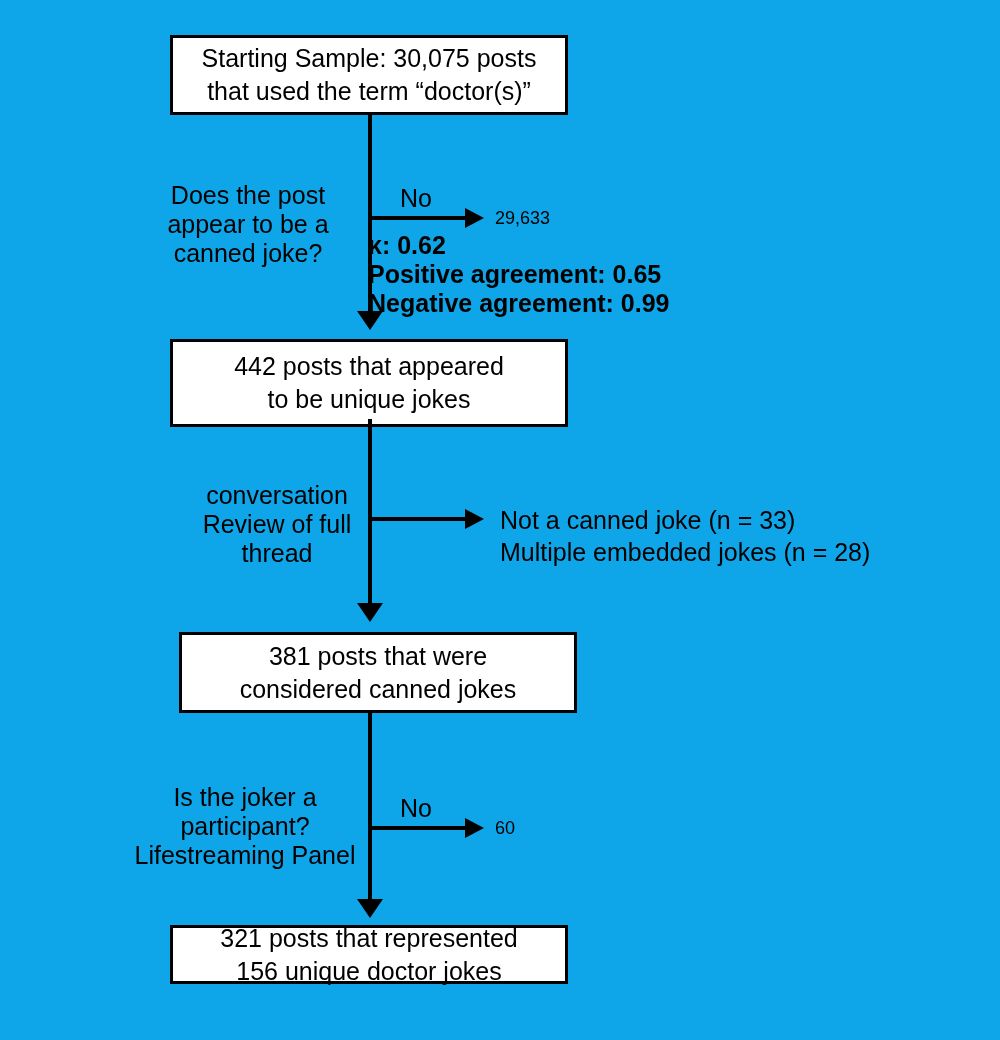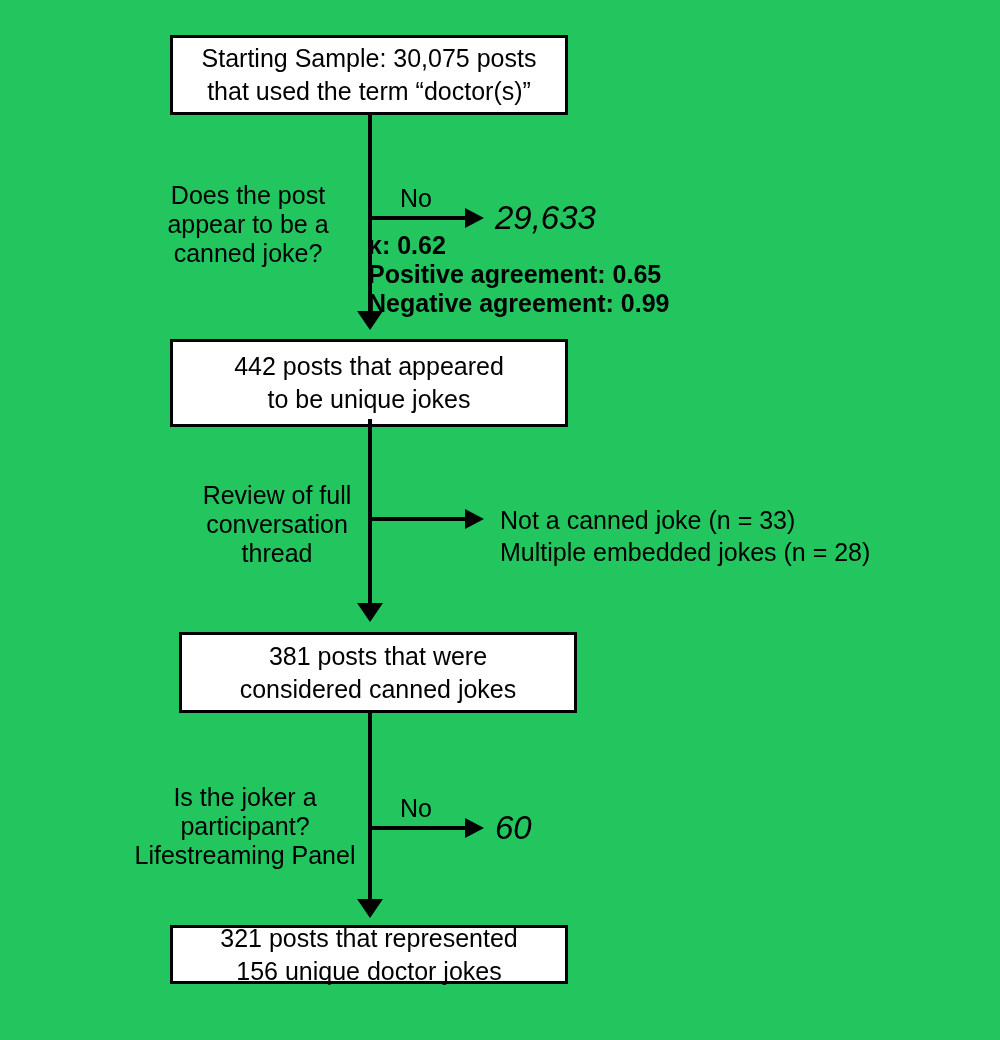--- a/index.html
+++ b/index.html
@@ -1,20 +1,20 @@
 <!DOCTYPE html>
 <html><head>
 <meta charset="utf-8">
 <style>
   html, body { margin: 0; padding: 0; background: #ffffff; }
   .canvas {
     position: relative;
     width: 1000px;
     height: 1040px;
-    background: #22c55e;
+    background: #0ea5e9;
     font-family: "Liberation Sans", sans-serif;
     color: #000000;
     overflow: hidden;
   }
   .box {
     position: absolute;
     left: 170px;
     width: 398px;
     box-sizing: border-box;
     border: 3px solid #000000;
@@ -66,23 +66,22 @@
   }
   .no-label {
     position: absolute;
     font-size: 25px;
     line-height: 28px;
     text-align: center;
     width: 40px;
   }
   .count {
     position: absolute;
-    font-size: 33px;
+    font-size: 18px;
     line-height: 30px;
-    font-style: italic;
   }
   .stats {
     position: absolute;
     left: 368px;
     top: 231px;
     font-size: 25px;
     line-height: 29px;
     white-space: nowrap;
     font-weight: bold;
   }
@@ -126,22 +125,22 @@
 
   <div class="box" style="top:339px;height:88px;">
     <div>442 posts that appeared</div>
     <div>to be unique jokes</div>
   </div>
 
   <div class="vline" style="top:419px;height:184px;"></div>
   <div class="arrow-down" style="top:603px;"></div>
 
   <div class="qlabel" style="left:177px;top:481px;width:200px;">
+    <div>conversation</div>
     <div>Review of full</div>
-    <div>conversation</div>
     <div>thread</div>
   </div>
 
   <div class="hline" style="top:517px;"></div>
   <div class="arrow-right" style="top:509px;"></div>
   <div class="excl-lines">
     <div>Not a canned joke (n = 33)</div>
     <div>Multiple embedded jokes (n = 28)</div>
   </div>
 

